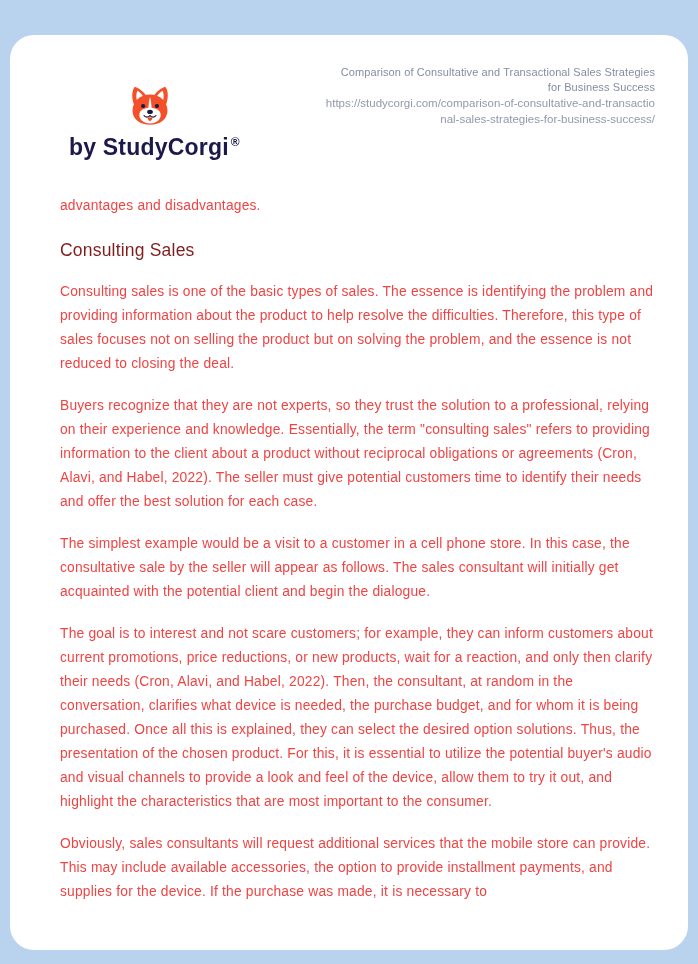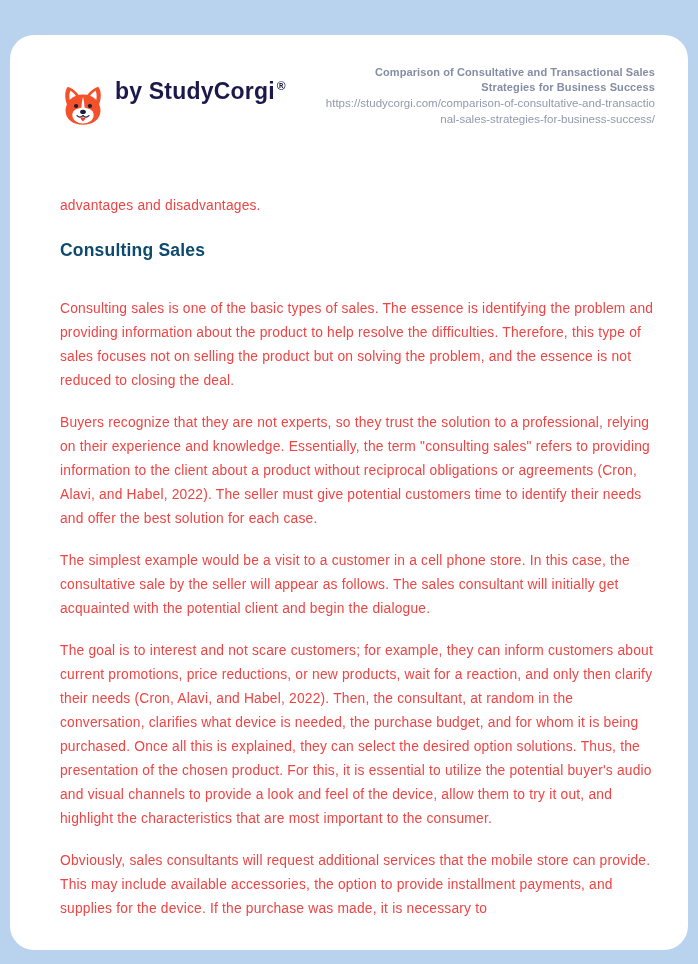--- a/index.html
+++ b/index.html
@@ -22,21 +22,23 @@
   }
   
   .header {
     display: flex;
     justify-content: space-between;
     align-items: flex-start;
     min-height: 108px;
   }
   .brand {
     display: flex;
+    align-items: center;
     margin-top: 16px;
+    flex-direction: column;
   }
   .brand svg { display: block; }
   .brand-text {
     font-size: 23px;
     font-weight: 800;
     color: #1b194a;
     letter-spacing: 0.2px;
     margin-left: 9px;
     white-space: nowrap;
   }
@@ -47,21 +49,21 @@
     vertical-align: super;
     margin-left: 2px;
   }
   .doc-meta {
     width: 330px;
     text-align: right;
     padding-top: 3px;
   }
   .doc-title {
     font-size: 11px;
-    font-weight: 700;
+    font-weight: 400;
     color: #858da4;
     line-height: 15px;
     letter-spacing: 0.1px;
   }
   .doc-url {
     display: block;
     font-size: 11.5px;
     font-weight: 400;
     color: #9299ad;
     line-height: 16px;
@@ -75,24 +77,24 @@
   }
   .article p {
     font-size: 13.8px;
     line-height: 24px;
     color: #ef4444;
     letter-spacing: 0.2px;
     margin-bottom: 18px;
   }
   .section-heading {
     font-size: 17.5px;
-    font-weight: 700;
-    color: #0c4a6e;
+    font-weight: 400;
+    color: #7f1d1d;
     letter-spacing: 0.2px;
-    margin: 22px 0 36px 0;
+    margin: 22px 0 19px 0;
   }
 </style>
 </head>
 <body>
 
 <div class="card">
 
   <div class="header">
 
     <div class="brand">

